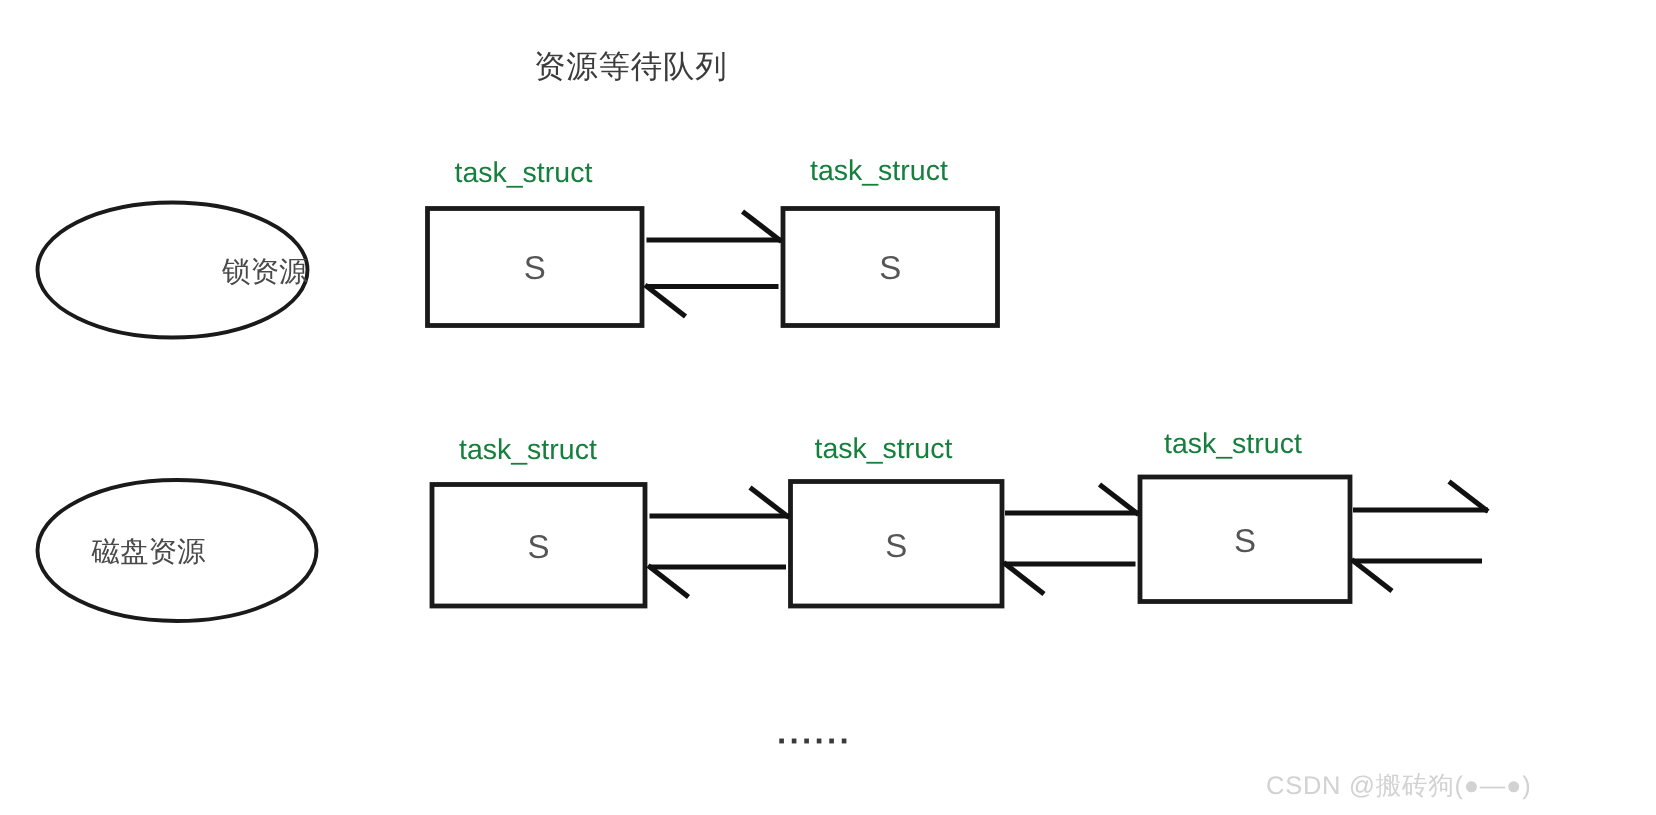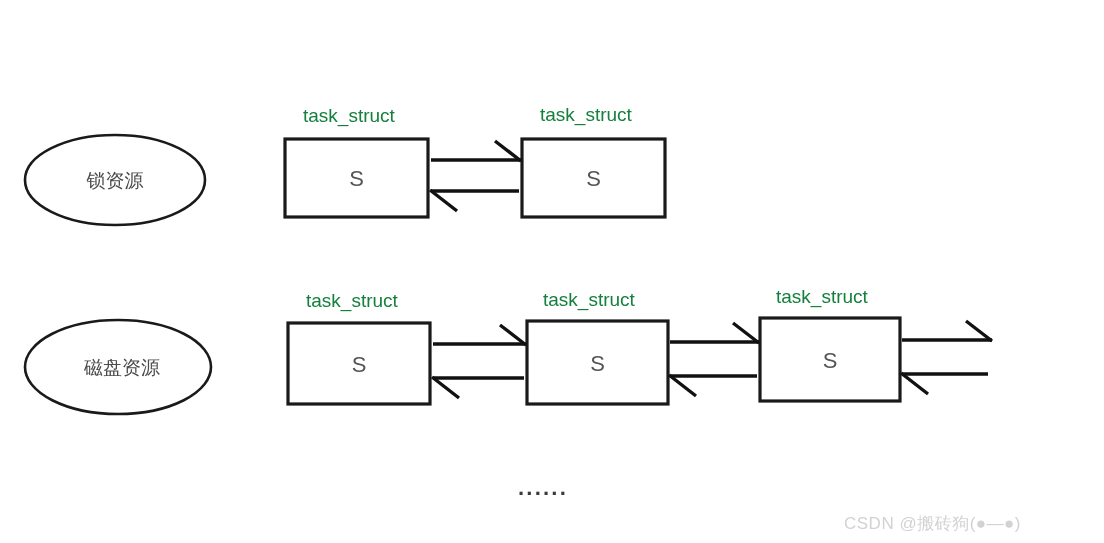--- a/index.html
+++ b/index.html
@@ -80,20 +80,21 @@
     stroke-width: 3.4;
     fill: none;
     stroke-linecap: butt;
   }
 </style>
 </head>
 <body>
 
 <div id="canvas">
 
+  <div class="txt diagram-title" style="left:356px; top:30px;">资源等待队列</div>
 
   <svg id="diagram-svg" viewBox="0 0 1104 543">
 
     <ellipse class="ellipse-shape" cx="115" cy="180" rx="90" ry="45"></ellipse>
 
     <rect class="box-shape" x="285" y="139" width="143" height="78"></rect>
     <rect class="box-shape" x="522" y="139" width="143" height="78"></rect>
 
     <g>
       <line class="link-line" x1="431" y1="160" x2="521" y2="160"></line>
@@ -134,22 +135,22 @@
     <g>
       <line class="link-line" x1="902" y1="340" x2="992" y2="340"></line>
       <line class="arrow-barb" x1="966" y1="321" x2="992" y2="341"></line>
     </g>
     <g>
       <line class="link-line" x1="988" y1="374" x2="902" y2="374"></line>
       <line class="arrow-barb" x1="928" y1="394" x2="901" y2="373"></line>
     </g>
   </svg>
 
-  <div class="txt resource-label" style="left:25px; top:168px; width:180px;">锁资源</div>
-  <div class="txt resource-label" style="left:40px; top:355px; width:164px;">磁盘资源</div>
+  <div class="txt resource-label" style="left:25px; top:168px; width:180px;text-align:right;">锁资源</div>
+  <div class="txt resource-label" style="left:17px; top:355px; width:164px;">磁盘资源</div>
 
   <div class="txt node-caption" style="left:303px; top:105px;">task_struct</div>
   <div class="txt node-caption" style="left:540px; top:104px;">task_struct</div>
 
   <div class="txt node-state" style="left:285px; top:166px; width:143px; text-align:center;">S</div>
   <div class="txt node-state" style="left:522px; top:166px; width:143px; text-align:center;">S</div>
 
   <div class="txt node-caption" style="left:306px; top:290px;">task_struct</div>
   <div class="txt node-caption" style="left:543px; top:289px;">task_struct</div>
   <div class="txt node-caption" style="left:776px; top:286px;">task_struct</div>

